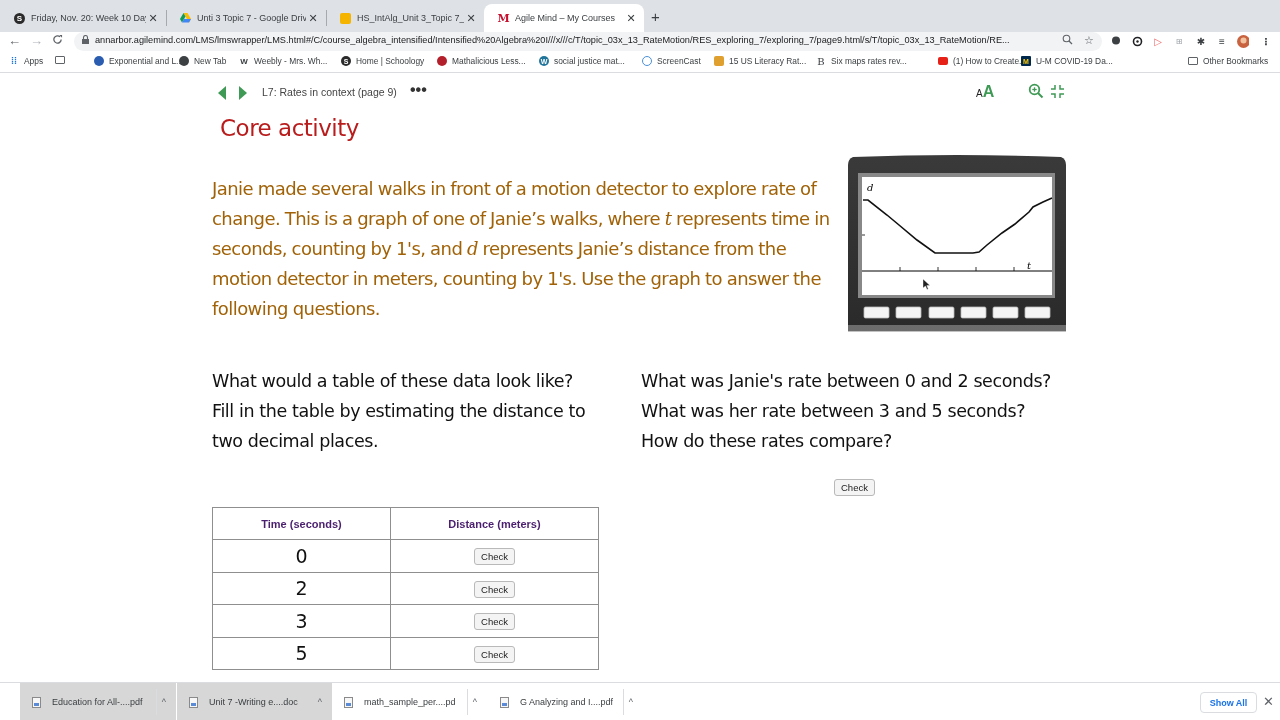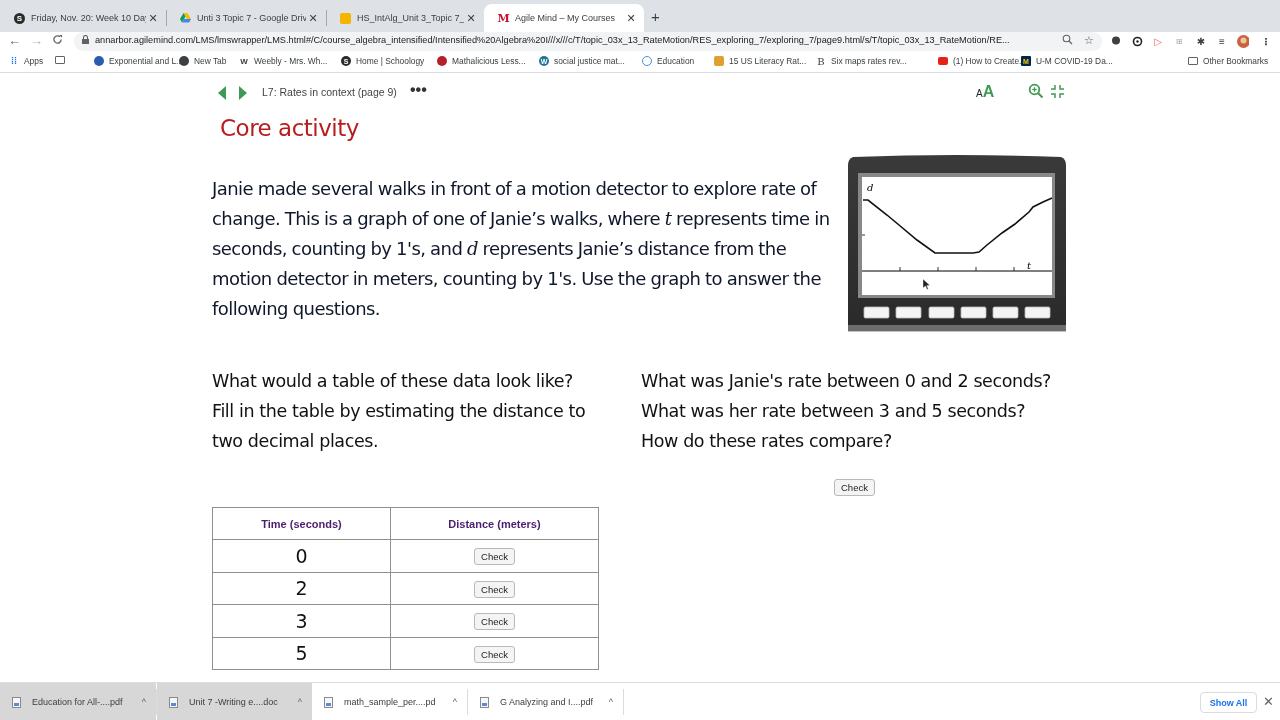--- a/index.html
+++ b/index.html
@@ -35,41 +35,41 @@
   .crumb-prev { left: 218px; border-right: 8px solid #3f9a55; }
   .crumb-next { left: 239px; border-left: 8px solid #3f9a55; }
   .crumb-title { position: absolute; left: 262px; top: 13px; font-size: 10.5px; color: #444; }
   .crumb-more { position: absolute; left: 410px; top: 8px; font-size: 16px; font-weight: bold; color: #333; letter-spacing: 0px; }
   .tool-aa { position: absolute; left: 976px; top: 10px; font-size: 16px; color: #3f9a55; font-weight: bold; }
   .tool-aa small { font-size: 10px; color: #222; font-weight: normal; }
   .tool-zoom { position: absolute; left: 1028px; top: 10px; width: 16px; height: 16px; }
   .tool-collapse { position: absolute; left: 1050px; top: 11px; width: 15px; height: 15px; }
   .core-title { position: absolute; left: 220px; top: 42px; font-size: 23px; color: #b91c1c; font-family: "DejaVu Sans", sans-serif; letter-spacing: -0.5px; }
 
-  .intro { position: absolute; left: 212px; top: 101px; width: 630px; font-size: 18px; line-height: 30px; color: #0f172a; font-family: "DejaVu Sans", sans-serif; letter-spacing: -0.55px; word-spacing: -0.5px; }
+  .intro { position: absolute; left: 212px; top: 101px; width: 630px; font-size: 18px; line-height: 30px; color: #a16207; font-family: "DejaVu Sans", sans-serif; letter-spacing: -0.55px; word-spacing: -0.5px; }
   .intro i { font-family: "DejaVu Serif", serif; }
 
   .detector { position: absolute; left: 847px; top: 82px; width: 220px; height: 180px; }
 
   .q-left { position: absolute; left: 212px; top: 293px; width: 420px; font-size: 17.5px; line-height: 30px; color: #111; font-family: "DejaVu Sans", sans-serif; letter-spacing: -0.4px; }
   .q-right { position: absolute; left: 641px; top: 293px; width: 440px; font-size: 17.5px; line-height: 30px; color: #111; font-family: "DejaVu Sans", sans-serif; letter-spacing: -0.4px; }
 
   .btn-check { font-family: "Liberation Sans", sans-serif; font-size: 9.5px; color: #222; background: #f4f4f4; border: 1px solid #b9b9b9; border-radius: 3px; padding: 2px 6px; cursor: pointer; }
   .rate-check { position: absolute; left: 834px; top: 406px; }
 
   .data-table { position: absolute; left: 212px; top: 434px; border-collapse: collapse; width: 387px; }
   .data-table th, .data-table td { border: 1px solid #8f8f8f; text-align: center; }
   .data-table th { height: 32px; font-size: 11px; color: #4b1f6f; font-weight: bold; }
   .data-table th:first-child, .data-table td:first-child { width: 178px; }
   .data-table td { height: 32.5px; }
   .time-val { font-size: 19px; color: #111; font-family: "DejaVu Sans", sans-serif; }
 
   
   .shelf { position: absolute; left: 0; top: 682px; width: 1280px; height: 38px; background: #fff; border-top: 1px solid #dadce0; }
-  .dl { position: absolute; top: 0; height: 38px; display: flex; align-items: center; font-size: 9px; color: #3c4043; padding-left: 12px; }
+  .dl { position: absolute; top: 0; height: 38px; display: flex; align-items: center; font-size: 9px; color: #3c4043; padding-left: 12px; margin-left: 20px; }
   .dl.hl { background: #d7d7d7; }
   .dl .dicon { width: 9px; height: 11px; border: 1px solid #8a8a8a; background: #f7f7f7; margin-right: 11px; position: relative; flex: none; }
   .dl .dicon::after { content: ""; position: absolute; left: 1px; top: 5px; width: 5px; height: 3px; background: #5b8bd6; }
   .dl .caret { margin-left: auto; margin-right: 10px; font-size: 9px; color: #5f6368; }
   .dl-sep { position: absolute; top: 6px; width: 1px; height: 26px; background: #dadce0; }
   .showall { position: absolute; left: 1200px; top: 9px; width: 57px; height: 21px; border: 1px solid #dadce0; border-radius: 4px; font-size: 9px; color: #1a73e8; display: flex; align-items: center; justify-content: center; font-weight: bold; }
   .shelf-close { position: absolute; left: 1263px; top: 11px; font-size: 13px; color: #5f6368; }
 </style>
 </head>
 <body>
@@ -179,21 +179,21 @@
   <div class="bm" style="left:437px;">
     <span class="bi" style="background:#b3202b;"></span>
     <span>Mathalicious Less...</span>
   </div>
   <div class="bm" style="left:539px;">
     <span class="bi" style="background:#21759b;">W</span>
     <span>social justice mat...</span>
   </div>
   <div class="bm" style="left:642px;">
     <span class="bi" style="background:#fff;border:1px solid #4a90d9;"></span>
-    <span>Education</span>
+    <span>ScreenCast</span>
   </div>
   <div class="bm" style="left:714px;">
     <span class="bi" style="background:#e0a030;border-radius:2px;"></span>
     <span>15 US Literacy Rat...</span>
   </div>
   <div class="bm" style="left:816px;">
     <span class="bi" style="background:transparent;color:#3c4043;font-size:10px;font-family:'DejaVu Serif',serif;font-weight:normal;">B</span>
     <span>Six maps rates rev...</span>
   </div>
   <div class="bm" style="left:938px;">

